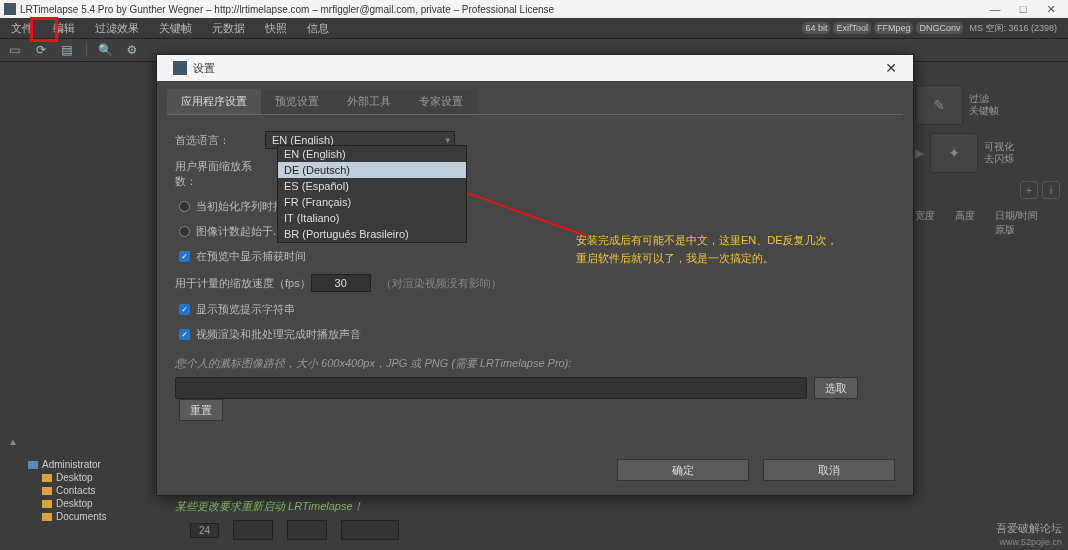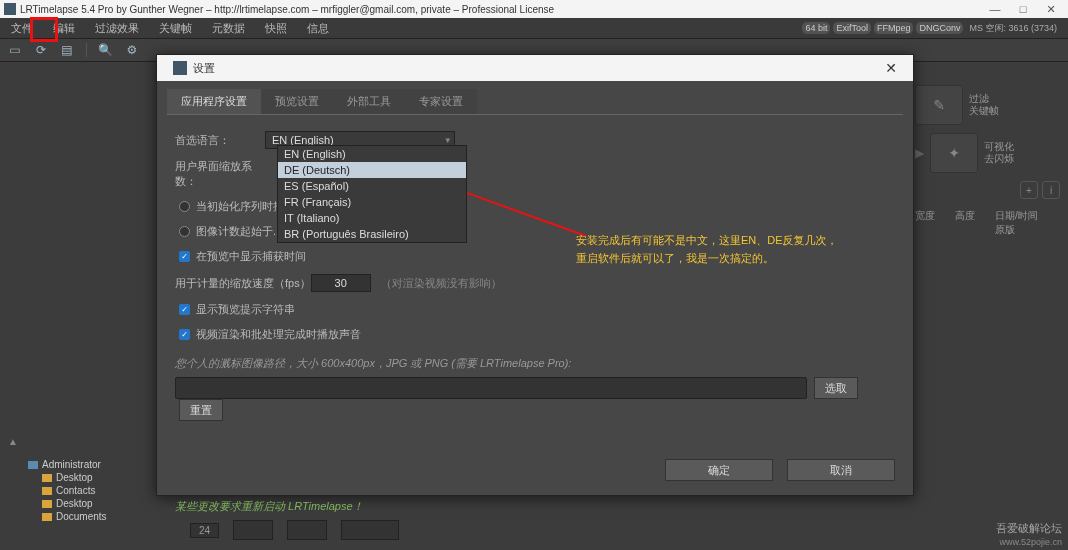--- a/index.html
+++ b/index.html
@@ -77,21 +77,21 @@
     .fps-box { width:60px; height:18px; background:#333; border:1px solid #222; text-align:center; color:#ddd; display:inline-flex; align-items:center; justify-content:center;}
     
     .path-label { font-style: italic; color: #999; margin-bottom: 6px; display:block;}
     .path-input { width: 632px; height: 22px; background: #333; border: 1px solid #222; border-radius: 2px; display:inline-block; vertical-align:middle;}
     .path-btn { width: 44px; height: 22px; background: #5a5a5a; border: 1px solid #333; color: #ddd; font-size: 11px; cursor:pointer; margin-left:4px; vertical-align:middle;}
     
     .restart-note { color: #7db35a; font-size: 11px; font-style: italic; margin-top: 78px; }
     .restart-note em { color:#7db35a;}
     
     .dlg-buttons { position:absolute; right: 18px; bottom: 14px; display:flex; gap:14px;}
-    .dlg-btn { width: 108px; height: 22px; background: #5a5a5a; border: 1px solid #333; color: #ddd; font-size: 11px; cursor:pointer;}
+    .dlg-btn { width: 132px; height: 22px; background: #5a5a5a; border: 1px solid #333; color: #ddd; font-size: 11px; cursor:pointer;}
     
     
     .anno-text { position: absolute; left: 576px; top: 232px; color: #f6c733; font-size: 11px; line-height: 1.6; z-index: 11; pointer-events: none;}
     svg.arrow { position:absolute; left:376px; top:118px; z-index:11; pointer-events:none;}
     
     .watermark { position:absolute; right: 6px; bottom: 2px; font-size: 11px; color: #d0d0d0; text-align:right; line-height: 1.2; opacity: 0.7; z-index:20;}
     .watermark small { font-size: 9px; color:#aaa;}
   </style>
 </head>
 <body>
@@ -112,21 +112,21 @@
   <span>过滤效果</span>
   <span>关键帧</span>
   <span>元数据</span>
   <span>快照</span>
   <span>信息</span>
   <div class="badges">
     <span class="badge">64 bit</span>
     <span class="badge">ExifTool</span>
     <span class="badge">FFMpeg</span>
     <span class="badge">DNGConv</span>
-    <span class="ms-info">MS 空闲: 3616 (3734)</span>
+    <span class="ms-info">MS 空闲: 3616 (2398)</span>
   </div>
 </div>
 <div class="edit-highlight"></div>
 
 <div class="toolbar">
   <span class="tb-icon">▭</span>
   <span class="tb-icon">⟳</span>
   <span class="tb-icon">▤</span>
   <span class="tb-sep"></span>
   <span class="tb-icon">🔍</span>

